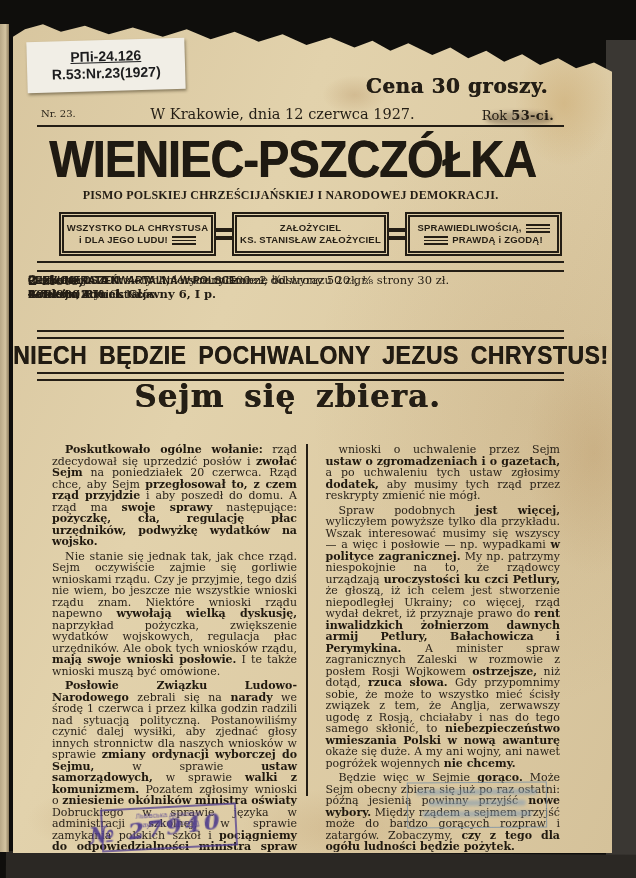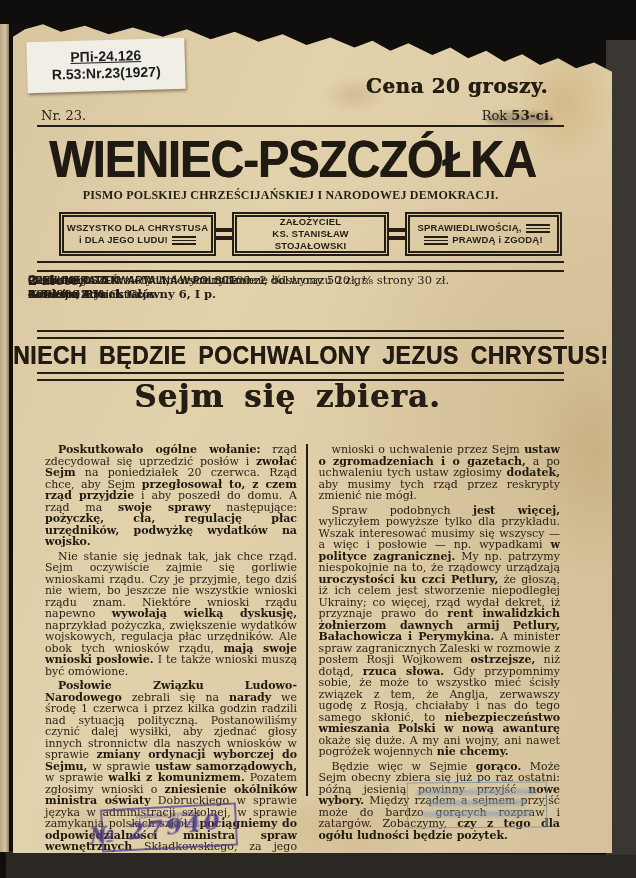--- a/index.html
+++ b/index.html
@@ -33,21 +33,21 @@
     left:14px;top:20px;width:150px;padding:8px 4px 9px 4px;background:#f1eee6;
     box-shadow:1px 2px 3px rgba(40,30,10,.45);
     transform:rotate(-1.6deg);
     font-family:"Liberation Sans", sans-serif;font-weight:bold;color:#1c1c1e;
     text-align:center;font-size:14px;line-height:17px;position:absolute;
   }
   .shelf-label span{position:static;display:block;}
   .shelf-label .u{text-decoration:underline;}
   
   .price{right:64px;top:54px;font-size:20px;font-weight:bold;letter-spacing:.5px;font-family:"DejaVu Serif",serif;text-shadow:.4px 0 #241e15;}
-  .dateline-issue{left:28px;top:88px;font-size:13px;}
+  .dateline-issue{left:28px;top:88px;font-size:10px;}
   .dateline-place{left:0;right:60px;top:86px;text-align:center;font-size:14.5px;}
   .dateline-vol{right:58px;top:88px;font-size:13px;}
   .dateline-vol b{letter-spacing:.3px;margin-top:28px;}
   .smudge{right:60px;top:92px;width:66px;height:13px;background:rgba(55,40,25,.30);filter:blur(2px);border-radius:40%;}
   .rule-a{left:24px;right:48px;top:105px;height:0;border-top:2px solid #241e15;}
   .masthead{left:0;right:40px;top:108px;text-align:center;
     font-family:"Liberation Sans", sans-serif;font-weight:bold;font-size:47px;
     letter-spacing:-1px;transform:scaleY(1.12);transform-origin:top center;
     color:#1f1a12;text-shadow:.6px 0 #1f1a12;white-space:nowrap;}
   .subhead{left:0;right:44px;top:168px;text-align:center;font-weight:bold;font-size:12px;font-family:"Liberation Serif",serif;letter-spacing:.2px;white-space:nowrap;}
@@ -72,21 +72,21 @@
   .rule-b{left:24px;right:48px;top:310px;height:5px;border-top:2px solid #241e15;border-bottom:2px solid #241e15;}
   .banner{left:0;right:46px;top:320px;text-align:center;
     font-family:"Liberation Sans",sans-serif;font-weight:bold;font-size:23px;letter-spacing:.5px;word-spacing:5px;
     transform:scaleY(1.15);transform-origin:top center;color:#221c13;text-shadow:.4px 0 #221c13;white-space:nowrap;}
   .rule-c{left:24px;right:48px;top:352px;height:5px;border-top:2px solid #241e15;border-bottom:2px solid #241e15;}
   
   .a-title{left:0;right:50px;top:358px;text-align:center;font-weight:bold;font-size:31px;letter-spacing:1px;word-spacing:8px;text-shadow:.4px 0 #241e15;}
   .a-lead{left:30px;right:56px;top:400px;text-align:center;font-weight:bold;font-size:13.5px;line-height:15.5px;}
   .cols{left:28px;right:52px;top:424px;height:362px;display:flex;position:absolute;}
   .col{position:relative;font-size:11px;line-height:11.5px;text-align:justify;color:#2a231a;}
-  .col p{position:static;margin:0 0 3px 4px;text-indent:13px;}
+  .col p{position:static;margin:0 0 3px 11px;text-indent:13px;}
   .col b{color:#20190f;}
   .col-left{width:256px;flex:0 0 256px;}
   .divider{position:relative;flex:0 0 1.5px;background:#241e15;margin:0 7px 0 9px;height:352px;}
   .col-right{flex:1;}
   .signature{position:static !important;display:block;text-align:center;padding-left:70px;font-weight:bold;font-size:12px;margin-top:5px;}
   
   .stamp-lviv{left:88px;top:786px;width:132px;height:36px;border:2px solid rgba(84,66,146,.75);
     transform:rotate(-3deg);color:rgba(84,66,146,.85);
     font-family:"Liberation Sans",sans-serif;font-size:7px;line-height:8.5px;text-align:center;padding-top:3px;
     filter:blur(.2px);}
@@ -110,23 +110,24 @@
   <div class="bg-bottom"></div>
   <div class="side-strip"></div>
 
   <div class="paper">
 
     <div class="shelf-label">
       <span class="u">РПі-24.126</span>
       <span>R.53:Nr.23(1927)</span>
     </div>
 
-    <div class="price">Cena 20 groszy.</div>
+    <div class="price">Cena 30 groszy.</div>
     <div class="smudge"></div>
     <div class="dateline-issue">Nr. 23.</div>
+    <div class="dateline-place">W Krakowie, dnia 12 czerwca 1927.</div>
     <div class="dateline-vol"><span style="position:static">Rok </span><b style="position:static">53-ci.</b></div>
     <div class="rule-a"></div>
 
     <div class="masthead">WIENIEC-PSZCZÓŁKA</div>
     <div class="subhead">PISMO POLSKIEJ CHRZEŚCIJAŃSKIEJ I NARODOWEJ DEMOKRACJI.</div>
 
     <div class="boxes">
       <div class="mbox">
         <div class="row">
             <span style="position:static">WSZYSTKO DLA CHRYSTUSA</span>
@@ -135,21 +136,21 @@
             <span style="position:static">i DLA JEGO LUDU!</span>
             <span class="lines3"></span>
           </div>
       </div>
       <div class="connector"></div>
       <div class="mbox">
         <div class="row">
             <span style="position:static">ZAŁOŻYCIEL</span>
           </div>
         <div class="row">
-            <span style="position:static">KS. STANISŁAW STOJAŁOWSKI</span>
+            <span style="position:static">KS. STANISŁAW ZAŁOŻYCIEL</span>
           </div>
       </div>
       <div class="connector"></div>
       <div class="mbox">
         <div class="row">
             <span style="position:static">SPRAWIEDLIWOŚCIĄ,</span>
             <span class="lines3"></span>
           </div>
         <div class="row">
             <span class="lines3"></span>

